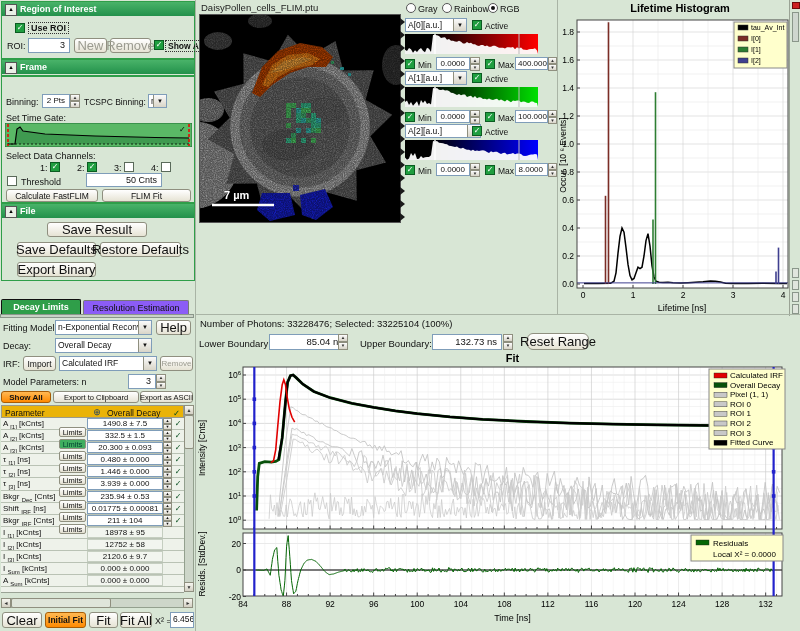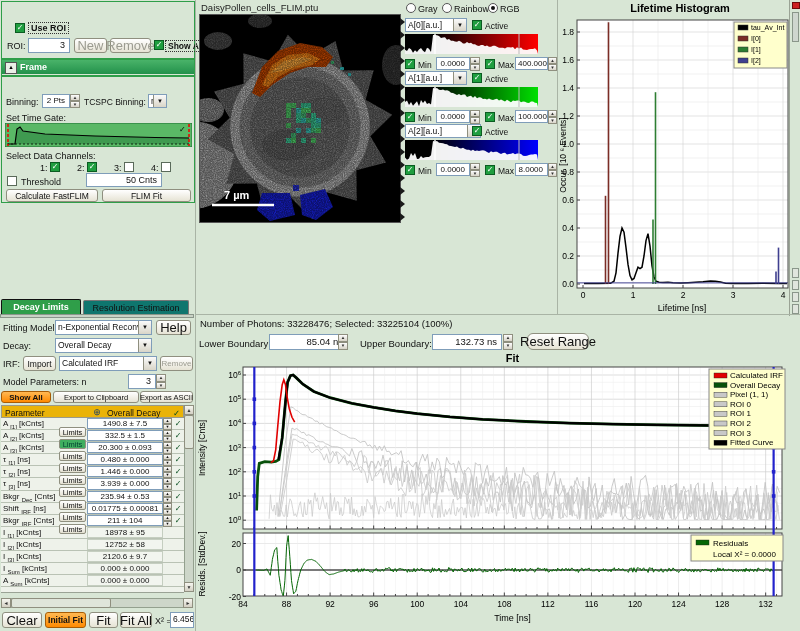--- a/index.html
+++ b/index.html
@@ -35,21 +35,21 @@
   .rad.on::after{content:"";position:absolute;left:2px;top:2px;width:4px;height:4px;border-radius:50%;background:#111}
   .spin{position:absolute;width:10px;display:flex;flex-direction:column;box-sizing:border-box}
   .spin div{flex:1;background:linear-gradient(#fdfdfd,#d8d4c8);border:1px solid #8f8f7f;font-size:4.5px;
             line-height:5px;text-align:center;color:#333}
   .spin .u::after{content:"▲"} .spin .d::after{content:"▼"}
   .focusbox{outline:1px dotted #333;padding:0 2px}
   
   .tab{position:absolute;height:15px;font-size:9px;display:flex;align-items:center;justify-content:center;
        border:1px solid #777;border-bottom:none;border-radius:2px 2px 0 0;box-sizing:border-box}
   .tab.on{background:#2f9e49;color:#fff;border-color:#111;font-weight:bold}
-  .tab.off{background:#0f766e;color:#111}
+  .tab.off{background:#8b5cf6;color:#111}
   
   .thead{position:absolute;display:flex;background:#eab308;border:1px solid #9a9a8a;box-sizing:border-box;font-size:8.5px}
   .prow{display:flex;height:12.1px;border-bottom:1px solid #b9c2b4;box-sizing:border-box;background:#eef2ea}
   .pname{width:58px;font-size:8px;padding:1px 0 0 2px;white-space:nowrap;overflow:hidden;box-sizing:border-box}
   .pname sub{font-size:6px}
   .plimits{width:27px;height:10px;margin-top:9px;background:linear-gradient(#fff,#e2dfd0);border:1px solid #8f8f7f;
            border-radius:2px;font-size:7.5px;text-align:center;line-height:9px;box-sizing:border-box}
   .plimits.hl{background:#3fae5f;color:#043}
   .pval{flex:1;background:#fff;border:1px solid #7f9db9;margin:0 0 0 1px;font-size:8px;text-align:center;
         box-sizing:border-box;white-space:nowrap;overflow:hidden;line-height:10px}
@@ -68,20 +68,24 @@
   .hline{position:absolute;background:#a9b4a5;height:1px}
 </style>
 </head>
 <body>
 
 <div id="app">
 
   <div class="abs" id="left-panel" style="left:0;top:0;width:195px;height:631px">
 
     <div class="sec" style="top:1px;height:56px">
+      <div class="sechead">
+        <span class="colbox"></span>
+        <span>Region of Interest</span>
+      </div>
       <span class="chk on" style="left:13px;top:21px"></span>
       <span class="lbl b focusbox" style="left:27px;top:21px">Use ROI</span>
       <span class="lbl" style="left:5px;top:39px">ROI:</span>
       <div class="fld" style="left:26px;top:36px;width:42px;height:15px">3</div>
       <div class="btn dis" style="left:72px;top:36px;width:33px;height:15px">New</div>
       <div class="btn dis" style="left:108px;top:36px;width:41px;height:15px">Remove</div>
       <span class="chk on" style="left:152px;top:38px"></span>
       <span class="lbl b focusbox" style="left:164px;top:39px;font-size:8.5px">Show All</span>
     </div>
 
@@ -122,20 +126,30 @@
           <span class="lbl" style="left: 149px; top: 86px;">4:</span>
           <span class="chk" style="left: 159px; top: 85px;"></span>
         </div>
       <span class="chk" style="left:5px;top:99px"></span>
       <span class="lbl" style="left:19px;top:100px">Threshold</span>
       <div class="fld" style="left:84px;top:96px;width:76px;height:14px">50 Cnts</div>
       <div class="btn" style="left:4px;top:112px;width:92px;height:13px;font-size:8.5px">Calculate FastFLIM</div>
       <div class="btn" style="left:100px;top:112px;width:89px;height:13px;font-size:8.5px">FLIM Fit</div>
     </div>
 
+    <div class="sec" style="top:203px;height:76px">
+      <div class="sechead">
+        <span class="colbox"></span>
+        <span>File</span>
+      </div>
+      <div class="btn" style="left:45px;top:18px;width:100px;height:15px">Save Result</div>
+      <div class="btn" style="left:15px;top:38px;width:79px;height:15px">Save Defaults</div>
+      <div class="btn" style="left:98px;top:38px;width:81px;height:15px">Restore Defaults</div>
+      <div class="btn" style="left:15px;top:58px;width:79px;height:15px">Export Binary</div>
+    </div>
 
     <div class="tab on" style="left:1px;top:299px;width:80px">Decay Limits</div>
     <div class="tab off" style="left:83px;top:300px;width:106px;height:14px">Resolution Estimation</div>
     <div class="abs" style="left:0;top:314px;width:194px;height:4px;background:#c9d2c5;border:1px solid #8a968a;box-sizing:border-box"></div>
 
     <span class="lbl" style="left:3px;top:323px">Fitting Model:</span>
     <div class="cmb" style="left:55px;top:320px;width:97px;height:15px"><span>n-Exponential Reconvolution</span><span class="a"></span></div>
     <div class="btn" style="left:156px;top:320px;width:35px;height:15px">Help</div>
 
     <span class="lbl" style="left:3px;top:341px">Decay:</span>

